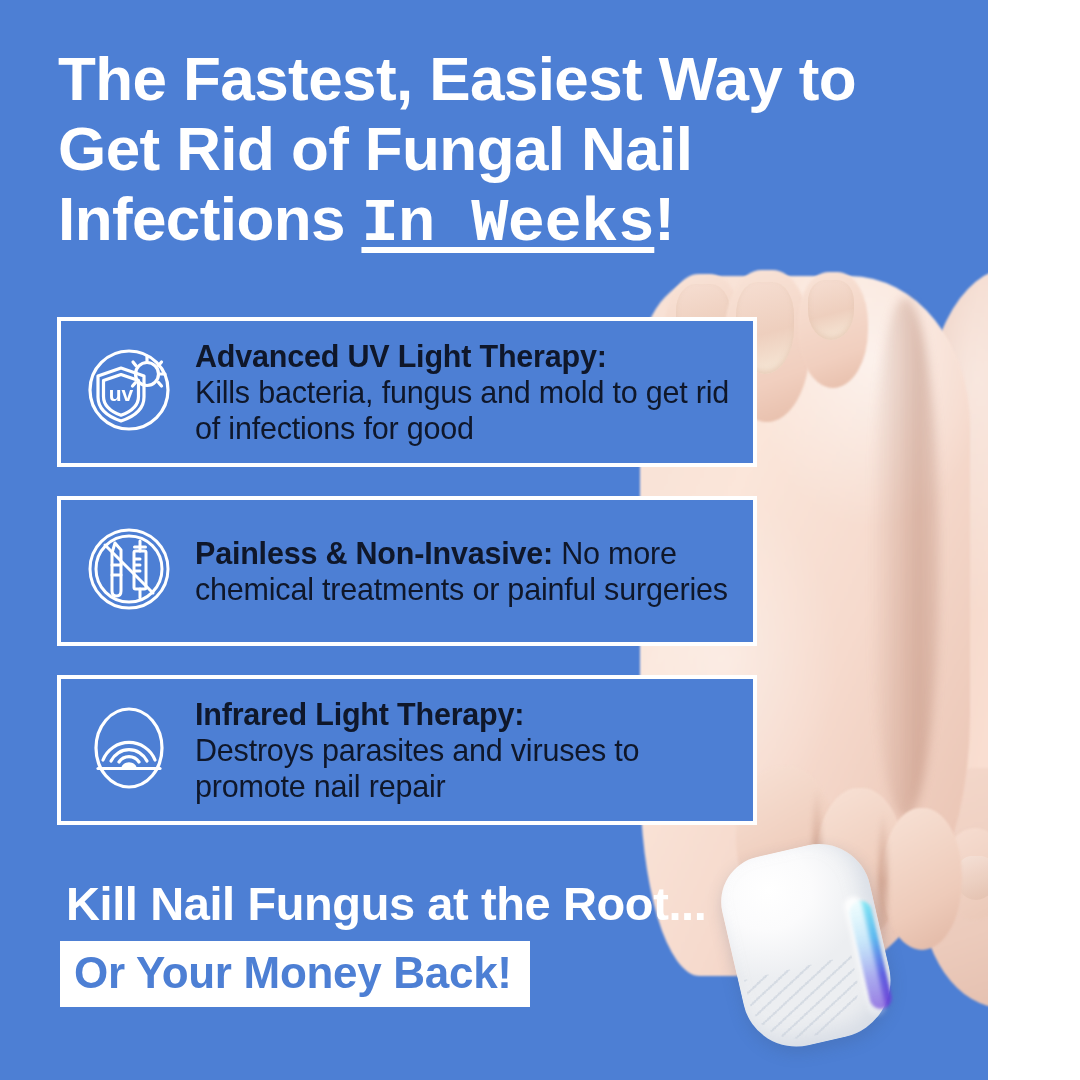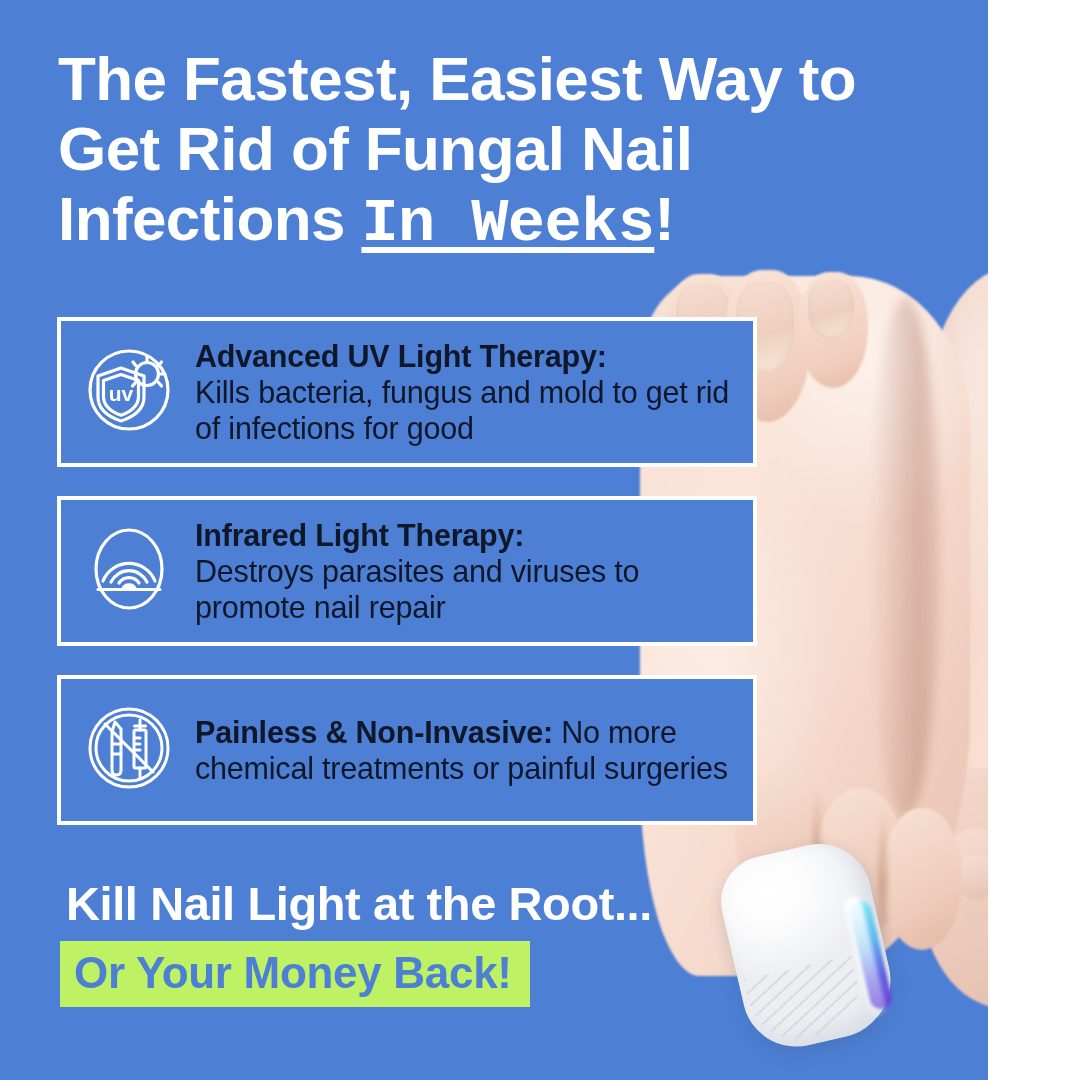--- a/index.html
+++ b/index.html
@@ -205,21 +205,21 @@
   }
   .cta-line1 {
     color:#ffffff;
     font-size:47px;
     font-weight:bold;
     letter-spacing:-0.4px;
     margin-bottom:10px;
   }
   .cta-line2-wrap {
     display:inline-block;
-    background:#bef264;
+    background:#ffffff;
     padding:10px 18px 12px 14px;
     margin-left:-6px;
   }
   .cta-line2 {
     color:#4D7FD4;
     font-size:44px;
     font-weight:bold;
     letter-spacing:-0.3px;
     line-height:1;
   }
@@ -289,63 +289,63 @@
         </svg>
       </div>
       <div class="fbox-text">
         <b>Advanced UV Light Therapy:</b><br>
         <span>Kills bacteria, fungus and mold to get rid of infections for good</span>
       </div>
     </div>
 
     <div class="fbox">
       <div class="fbox-icon">
+        <svg viewBox="0 0 100 100" fill="none" stroke="#ffffff" stroke-width="3" stroke-linecap="round" stroke-linejoin="round">
+          <circle cx="50" cy="50" r="39"></circle>
+          <circle cx="50" cy="50" r="33"></circle>
+
+          <path d="M36 24 L42 31 L42 72 Q42 77 37.5 77 Q33 77 33 72 L33 34 Z"></path>
+          <line x1="33" y1="46" x2="42" y2="46"></line>
+          <line x1="33" y1="56" x2="42" y2="56"></line>
+
+          <rect x="55" y="32" width="12" height="38" rx="1.5"></rect>
+          <line x1="61" y1="22" x2="61" y2="32"></line>
+          <line x1="55.5" y1="28" x2="66.5" y2="28"></line>
+          <line x1="61" y1="70" x2="61" y2="79"></line>
+          <line x1="56" y1="40" x2="61" y2="40"></line>
+          <line x1="56" y1="46" x2="61" y2="46"></line>
+          <line x1="56" y1="52" x2="61" y2="52"></line>
+
+          <line x1="26" y1="26" x2="74" y2="74"></line>
+        </svg>
+      </div>
+      <div class="fbox-text">
+        <b>Painless &amp; Non-Invasive:</b><span> No more chemical treatments or painful surgeries</span>
+      </div>
+    </div>
+
+    <div class="fbox">
+      <div class="fbox-icon">
         <svg viewBox="0 0 100 100" fill="none" stroke="#ffffff" stroke-width="3.2" stroke-linecap="round" stroke-linejoin="round">
           <ellipse cx="50" cy="50" rx="33" ry="39"></ellipse>
           <path d="M24 62 A28 28 0 0 1 76 62"></path>
           <path d="M32 63 A20 20 0 0 1 68 63"></path>
           <path d="M40 64 A12 12 0 0 1 60 64"></path>
           <path d="M42 70 A8.5 8.5 0 0 1 58 70 Z" fill="#ffffff" stroke="none"></path>
           <line x1="19" y1="70.5" x2="81" y2="70.5"></line>
         </svg>
       </div>
       <div class="fbox-text">
         <b>Infrared Light Therapy:</b><br>
         <span>Destroys parasites and viruses to promote nail repair</span>
       </div>
     </div>
 
-    <div class="fbox">
-      <div class="fbox-icon">
-        <svg viewBox="0 0 100 100" fill="none" stroke="#ffffff" stroke-width="3" stroke-linecap="round" stroke-linejoin="round">
-          <circle cx="50" cy="50" r="39"></circle>
-          <circle cx="50" cy="50" r="33"></circle>
-
-          <path d="M36 24 L42 31 L42 72 Q42 77 37.5 77 Q33 77 33 72 L33 34 Z"></path>
-          <line x1="33" y1="46" x2="42" y2="46"></line>
-          <line x1="33" y1="56" x2="42" y2="56"></line>
-
-          <rect x="55" y="32" width="12" height="38" rx="1.5"></rect>
-          <line x1="61" y1="22" x2="61" y2="32"></line>
-          <line x1="55.5" y1="28" x2="66.5" y2="28"></line>
-          <line x1="61" y1="70" x2="61" y2="79"></line>
-          <line x1="56" y1="40" x2="61" y2="40"></line>
-          <line x1="56" y1="46" x2="61" y2="46"></line>
-          <line x1="56" y1="52" x2="61" y2="52"></line>
-
-          <line x1="26" y1="26" x2="74" y2="74"></line>
-        </svg>
-      </div>
-      <div class="fbox-text">
-        <b>Painless &amp; Non-Invasive:</b><span> No more chemical treatments or painful surgeries</span>
-      </div>
-    </div>
-
   </div>
 
   <div class="cta">
-    <div class="cta-line1">Kill Nail Light at the Root...</div>
+    <div class="cta-line1">Kill Nail Fungus at the Root...</div>
     <div class="cta-line2-wrap">
       <div class="cta-line2">Or Your Money Back!</div>
     </div>
   </div>
 
 </div>
 
 </body></html>

